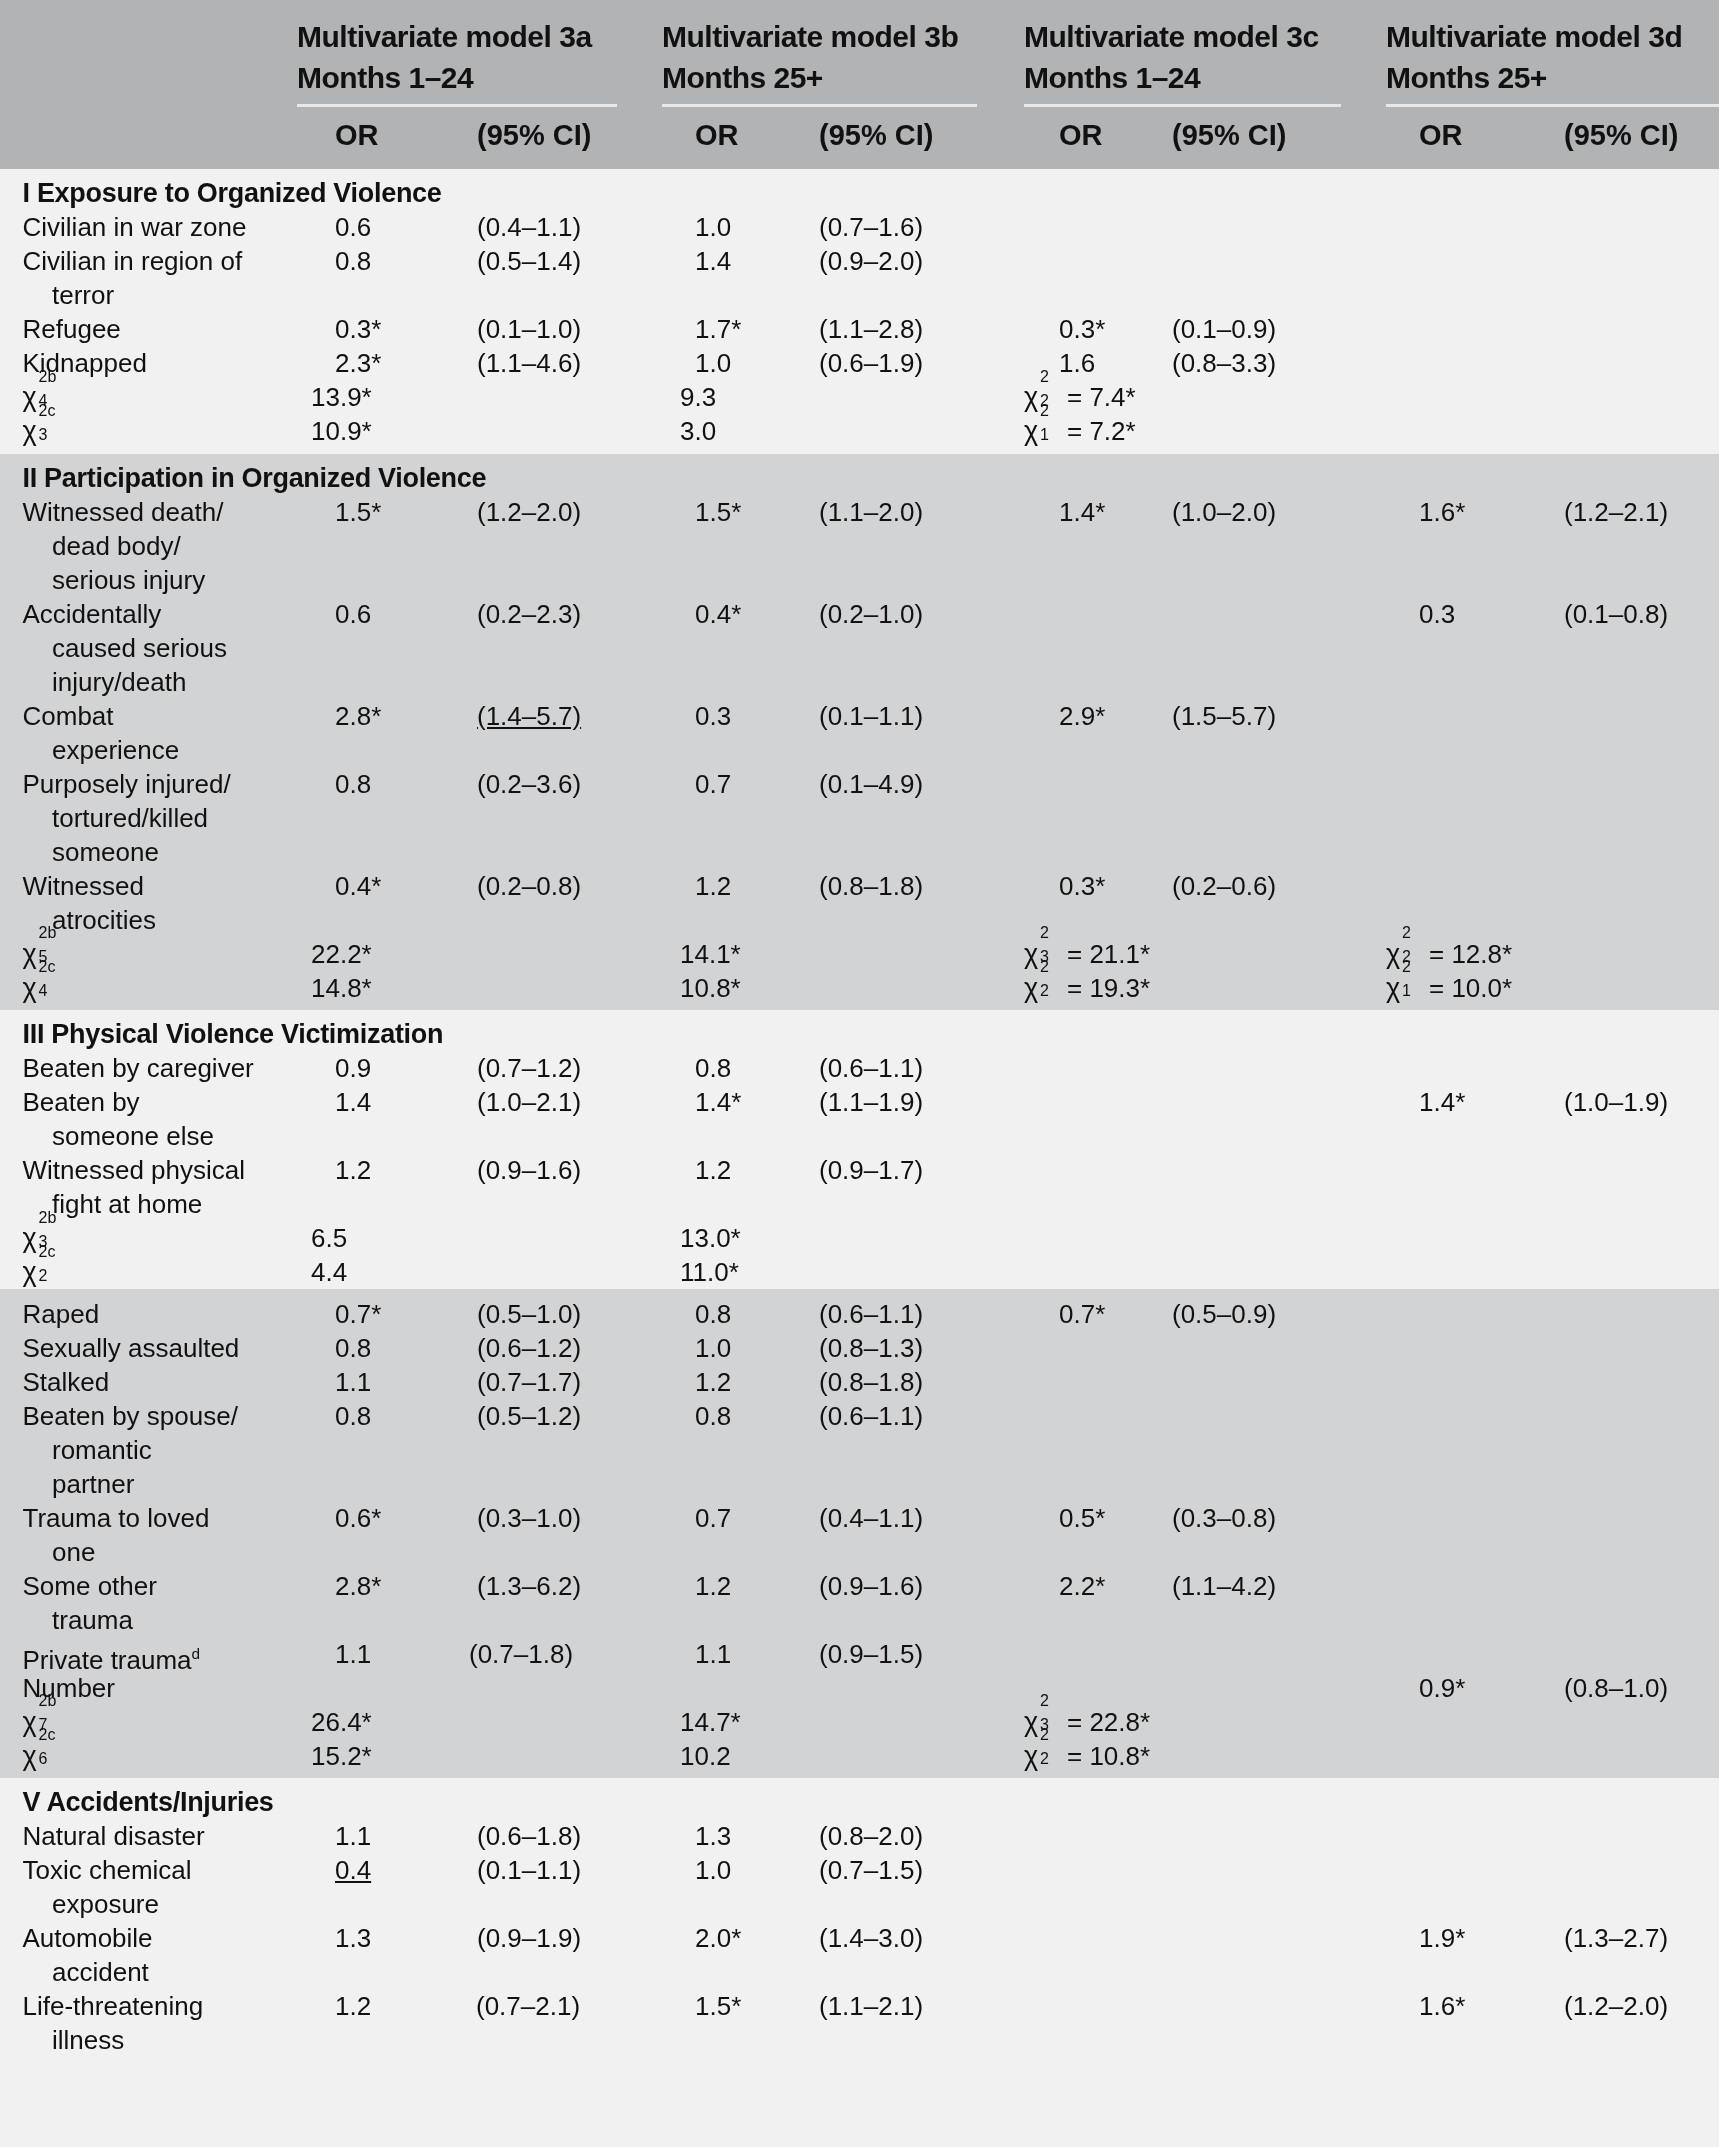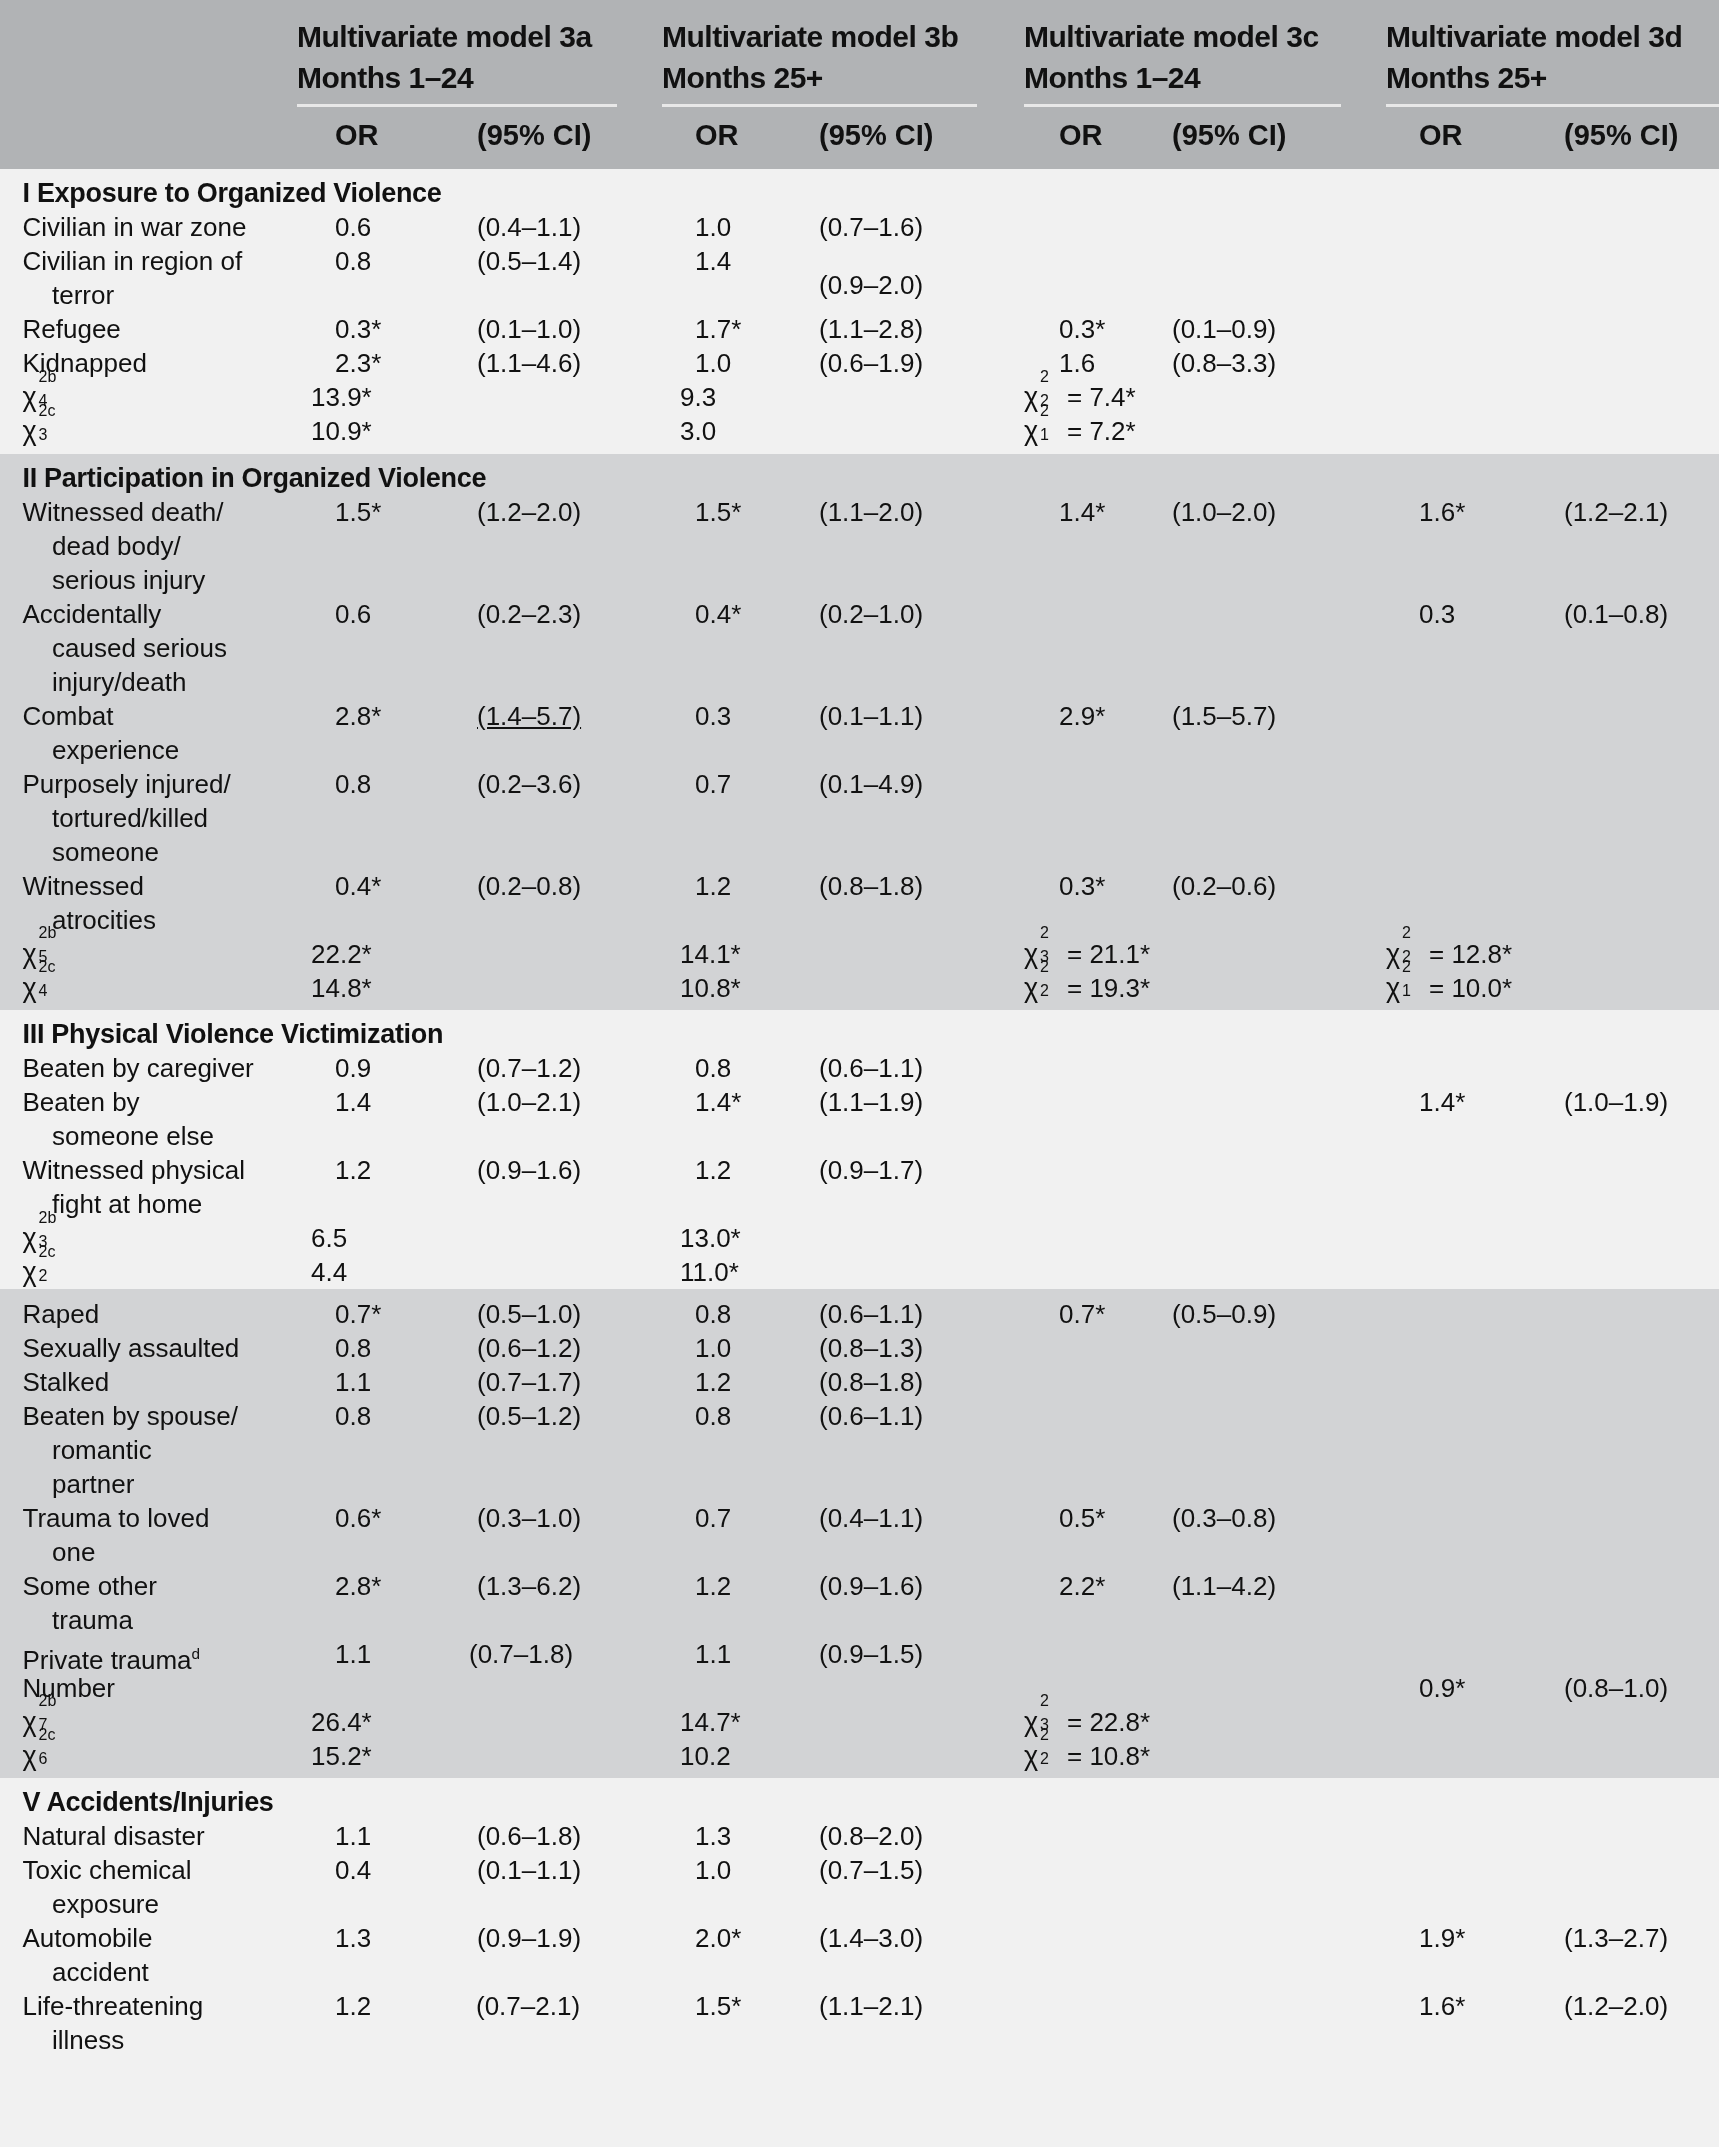--- a/index.html
+++ b/index.html
@@ -88,21 +88,21 @@
           <span class="cell" style="left: 1059px;"></span>
           <span class="cell" style="left: 1172px;"></span>
           <span class="cell" style="left: 1419px;"></span>
           <span class="cell" style="left: 1564px;"></span>
         </div>
         <div class="row">
           <span class="cell label"><span>Civilian in region of</span></span>
           <span class="cell" style="left: 335px;">0.8</span>
           <span class="cell" style="left: 477px;">(0.5–1.4)</span>
           <span class="cell" style="left: 695px;">1.4</span>
-          <span class="cell" style="left: 819px; margin-top: 24px;">(0.9–2.0)</span>
+          <span class="cell" style="left: 819px;">(0.9–2.0)</span>
           <span class="cell" style="left: 1059px;"></span>
           <span class="cell" style="left: 1172px;"></span>
           <span class="cell" style="left: 1419px;"></span>
           <span class="cell" style="left: 1564px;"></span>
         </div>
         <div class="row">
           <span class="cell label cont"><span>terror</span></span>
         </div>
         <div class="row">
           <span class="cell label"><span>Refugee</span></span>
@@ -415,21 +415,21 @@
           <span class="cell" style="left: 477px;">(0.6–1.8)</span>
           <span class="cell" style="left: 695px;">1.3</span>
           <span class="cell" style="left: 819px; text-align: right;">(0.8–2.0)</span>
           <span class="cell" style="left: 1059px;"></span>
           <span class="cell" style="left: 1172px;"></span>
           <span class="cell" style="left: 1419px;"></span>
           <span class="cell" style="left: 1564px;"></span>
         </div>
         <div class="row">
           <span class="cell label"><span>Toxic chemical</span></span>
-          <span class="cell" style="left: 335px;">0.4</span>
+          <span class="cell" style="left: 335px; text-decoration: underline;">0.4</span>
           <span class="cell" style="left: 477px;">(0.1–1.1)</span>
           <span class="cell" style="left: 695px;">1.0</span>
           <span class="cell" style="left: 819px;">(0.7–1.5)</span>
           <span class="cell" style="left: 1059px;"></span>
           <span class="cell" style="left: 1172px;"></span>
           <span class="cell" style="left: 1419px;"></span>
           <span class="cell" style="left: 1564px;"></span>
         </div>
         <div class="row">
           <span class="cell label cont"><span>exposure</span></span>

